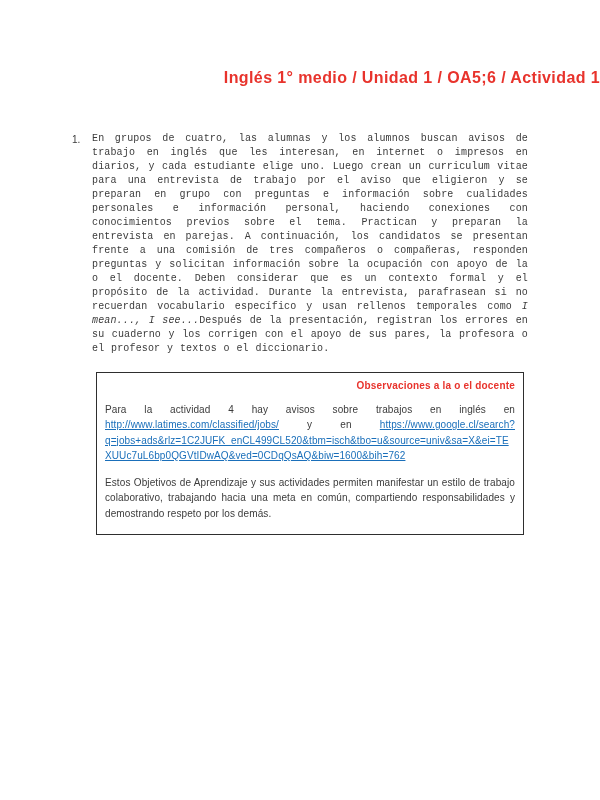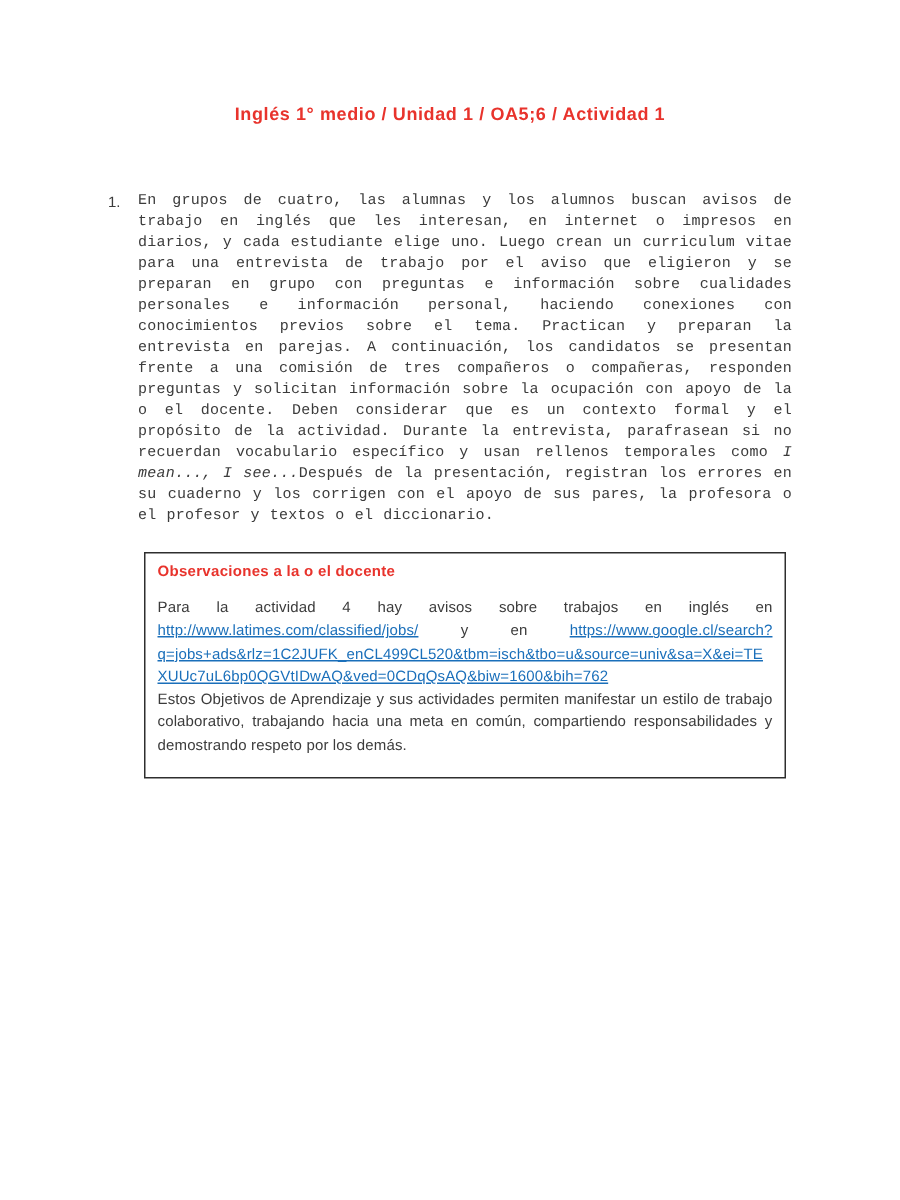--- a/index.html
+++ b/index.html
@@ -10,22 +10,22 @@
     width: 600px;
     height: 800px;
     background: #ffffff;
     font-family: "Liberation Sans", sans-serif;
     color: #3b3b3b;
     overflow: hidden;
   }
   .doc-title {
     margin: 0;
     padding-top: 69px;
-    text-align: center;
-    font-size: 12px;
+    text-align: right;
+    font-size: 16px;
     font-weight: bold;
     color: #e8332c;
     letter-spacing: 0.4px;
   }
   .activity {
     display: flex;
     margin: 45px 72px 0 72px;
   }
   .activity-number {
     flex: none;
@@ -49,30 +49,31 @@
     width: 428px;
     border: 1px solid #2e2e2e;
     padding: 7px 8px 13px 8px;
   }
   .box-heading {
     margin: 0 0 11px 0;
     color: #e8332c;
     font-weight: bold;
     font-size: 10px;
     letter-spacing: 0.2px;
+    text-align: right;
   }
   .box-para {
     margin: 0;
     text-align: justify;
     font-size: 10px;
     line-height: 15.3px;
     letter-spacing: 0.1px;
   }
   .box-para.second {
-    margin-top: 0;
+    margin-top: 12px;
   }
   a.link {
     color: #1a6fba;
     text-decoration: underline;
     cursor: pointer;
     margin-top: 45px;
   }
   a.link.long {
     overflow-wrap: break-word;
   }

